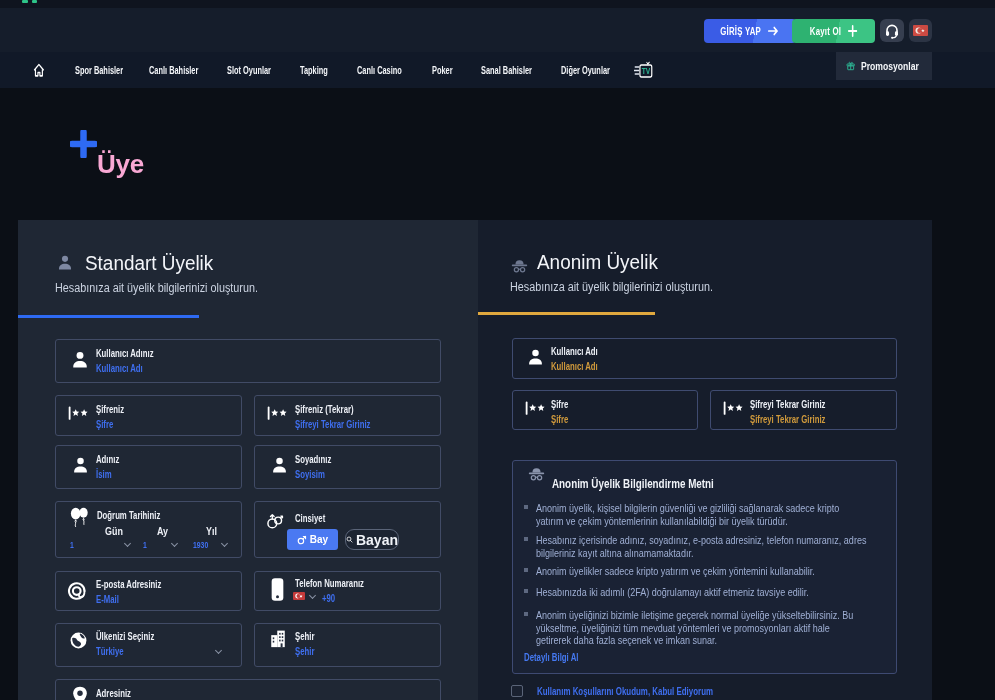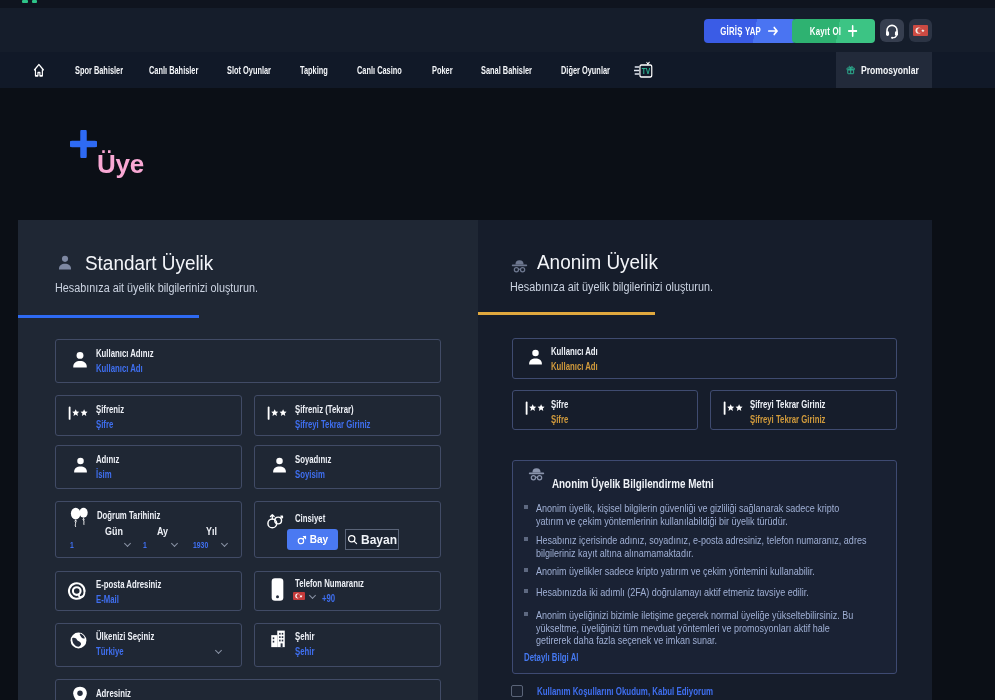--- a/index.html
+++ b/index.html
@@ -12,21 +12,21 @@
 #logo .m{color:#eef2f8;}
 #logo .c{color:#818a99;font-weight:400;margin-left:1px;}#logo .c2{color:#3a4354;font-weight:400;margin-left:-4px;}
 .hbtn{position:absolute;top:19px;height:24px;border-radius:4px;color:#fff;font-size:10px;font-weight:700;display:flex;align-items:center;justify-content:center;letter-spacing:0.3px;}.hbtn .in{display:flex;align-items:center;transform:scaleX(0.78);}
 #btn-login{left:704px;width:92px;background:linear-gradient(100deg,#3a5ce6 55%,#4a74f2 55.2%);}
 #btn-reg{left:792px;width:83px;background:linear-gradient(100deg,#2eb271 55%,#3cc484 55.2%);}
 #btn-support{left:880px;top:19px;width:24px;height:23px;background:#363e4f;border-radius:6px;display:flex;align-items:center;justify-content:center;position:absolute;}
 #btn-flag{left:909px;top:19px;width:23px;height:23px;background:#2c3444;border-radius:6px;position:absolute;display:flex;align-items:center;justify-content:center;}
 
 #nav{position:absolute;left:0;top:52px;width:995px;height:36px;background:#111928;}
 .navitem{position:absolute;top:0;height:36px;display:flex;align-items:center;color:#f5f7fa;font-size:10px;font-weight:700;white-space:nowrap;transform:scaleX(0.74);transform-origin:left center;}
-#promos{position:absolute;left:836px;top:0;width:96px;height:36px;background:#222a3a;display:flex;align-items:center;}
+#promos{position:absolute;left:836px;top:0;width:96px;height:28px;background:#222a3a;display:flex;align-items:center;}
 #promos span{color:#f5f7fa;font-size:10.5px;font-weight:700;transform:scaleX(0.82);transform-origin:left center;margin-left:6px;}
 
 #plus{position:absolute;left:70px;top:130px;}
 #uye{position:absolute;left:97px;top:149px;color:#f9a8d4;font-size:26px;font-weight:700;letter-spacing:-0.3px;}
 
 #lpanel{position:absolute;left:18px;top:220px;width:460px;height:480px;background:#1f2734;}
 #rpanel{position:absolute;left:478px;top:220px;width:454px;height:480px;background:#161d2b;}
 .ptitle{position:absolute;color:#f3f5f9;font-size:19.5px;font-weight:400;letter-spacing:0px;transform:scaleX(0.97);transform-origin:left center;white-space:nowrap;}
 .psub{position:absolute;color:#ccd4e2;font-size:12px;transform:scaleX(0.90);transform-origin:left center;white-space:nowrap;}
 #bluebar{position:absolute;left:18px;top:315px;width:181px;height:3px;background:#2e6af3;}
@@ -37,21 +37,21 @@
 .flabel{position:absolute;color:#eef1f7;font-size:10.5px;font-weight:700;transform:scaleX(0.74);transform-origin:left center;white-space:nowrap;}
 .fph{position:absolute;color:#3f6ff0;font-size:10.5px;font-weight:700;transform:scaleX(0.74);transform-origin:left center;white-space:nowrap;}
 .fph.o{color:#d09a3c;}
 .ficon{position:absolute;}
 .chev{position:absolute;width:7px;height:7px;border-right:1.6px solid #8a93a5;border-bottom:1.6px solid #8a93a5;transform:rotate(45deg);}
 
 .dlab{position:absolute;color:#eef1f7;font-size:10.5px;font-weight:700;transform:scaleX(0.85);transform-origin:left center;}
 .dval{position:absolute;color:#3f6ff0;font-size:9.5px;font-weight:700;transform:scaleX(0.72);transform-origin:left center;}
 
 #bay{position:absolute;left:287px;top:529px;width:51px;height:21px;background:#4a79f2;border-radius:3px;color:#fff;font-size:10px;font-weight:700;display:flex;align-items:center;justify-content:center;gap:3px;}
-#bayan{position:absolute;left:345px;top:529px;width:54px;height:21px;background:#1c2432;border:1px solid #5a6478;border-radius:0;color:#f0f3f8;font-size:12px;font-weight:700;display:flex;align-items:center;justify-content:center;gap:3px;}
+#bayan{position:absolute;left:345px;top:529px;width:54px;height:21px;background:#1c2432;border:1px solid #5a6478;border-radius:9px;color:#f0f3f8;font-size:14px;font-weight:700;display:flex;align-items:center;justify-content:center;gap:3px;}
 
 #infobox{position:absolute;left:512px;top:460px;width:385px;height:214px;background:#1a2234;border:1px solid #3e4a72;border-radius:3px;}
 #infotitle{position:absolute;left:552px;top:477px;color:#f0f3f8;font-size:12px;font-weight:700;transform:scaleX(0.82);transform-origin:left center;white-space:nowrap;}
 .blt{position:absolute;left:536px;color:#9fafd4;font-size:11px;line-height:12.5px;transform:scaleX(0.82);transform-origin:left top;white-space:nowrap;}
 .bsq{position:absolute;left:524px;width:4px;height:4px;background:#5d6880;}
 #detay{position:absolute;left:524px;top:651px;color:#4579f2;font-size:11.5px;font-weight:700;transform:scaleX(0.68);transform-origin:left center;white-space:nowrap;}
 #cbx{position:absolute;left:511px;top:685px;width:12px;height:12px;border:1.5px solid #5a6478;border-radius:2px;background:#1a2130;}
 #cbxtext{position:absolute;left:537px;top:685px;color:#3f6ff0;font-size:11px;font-weight:700;transform:scaleX(0.72);transform-origin:left center;white-space:nowrap;}
 svg{display:block;}
 </style>

